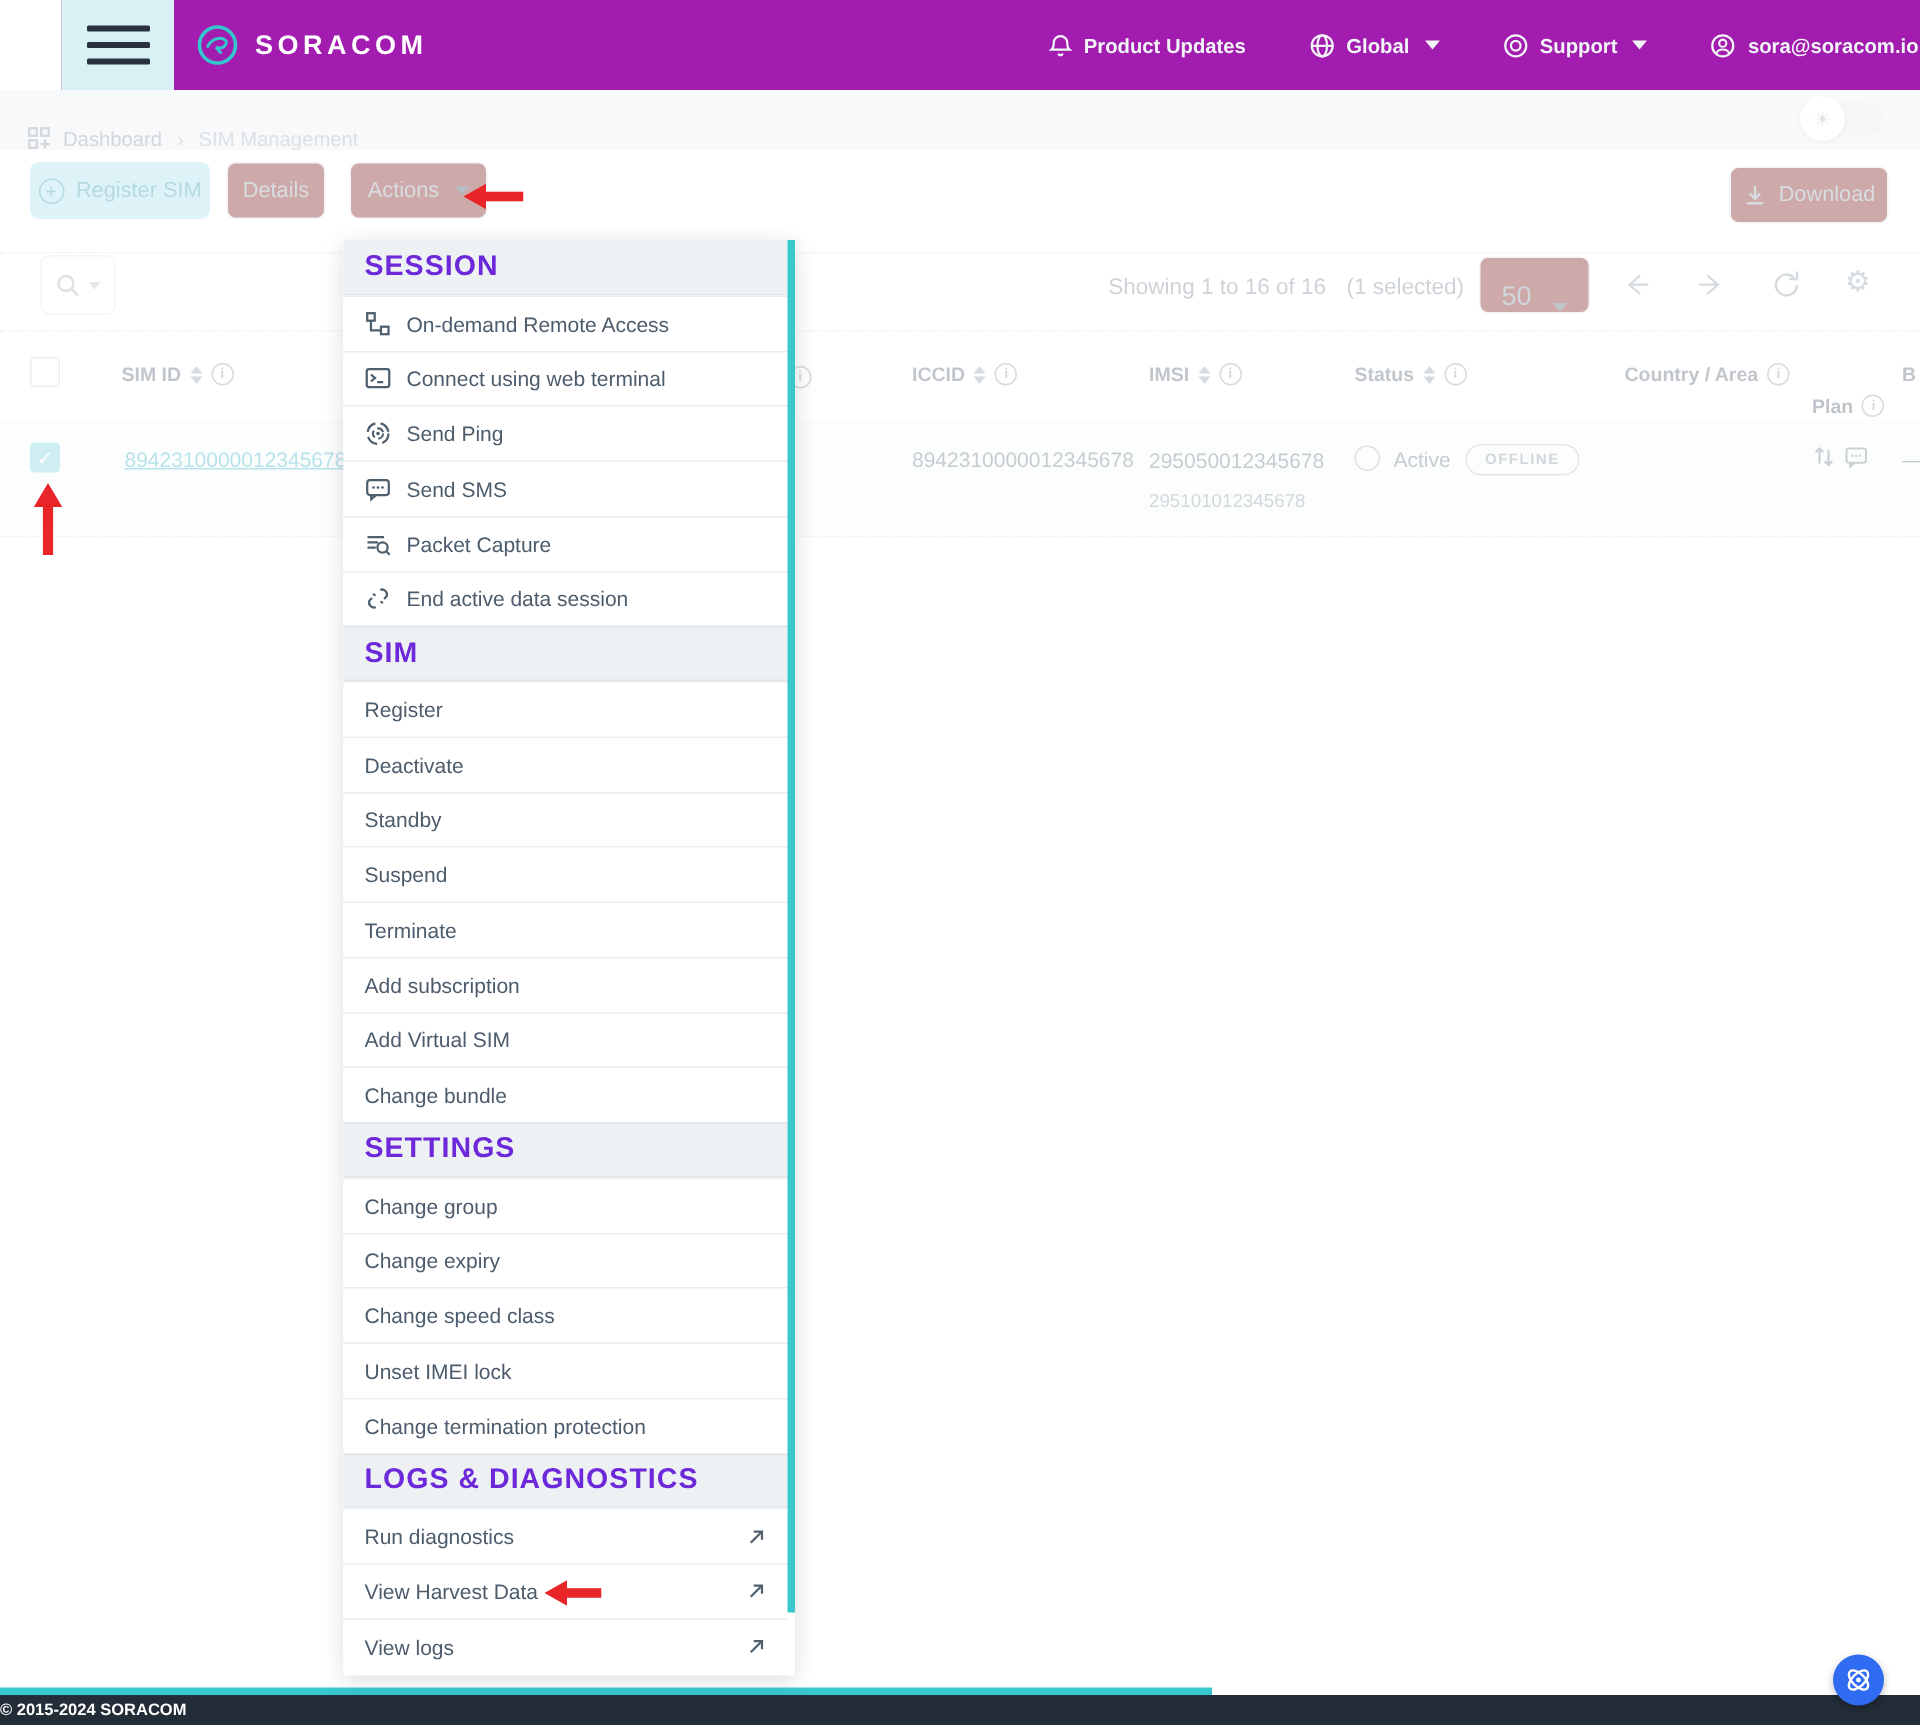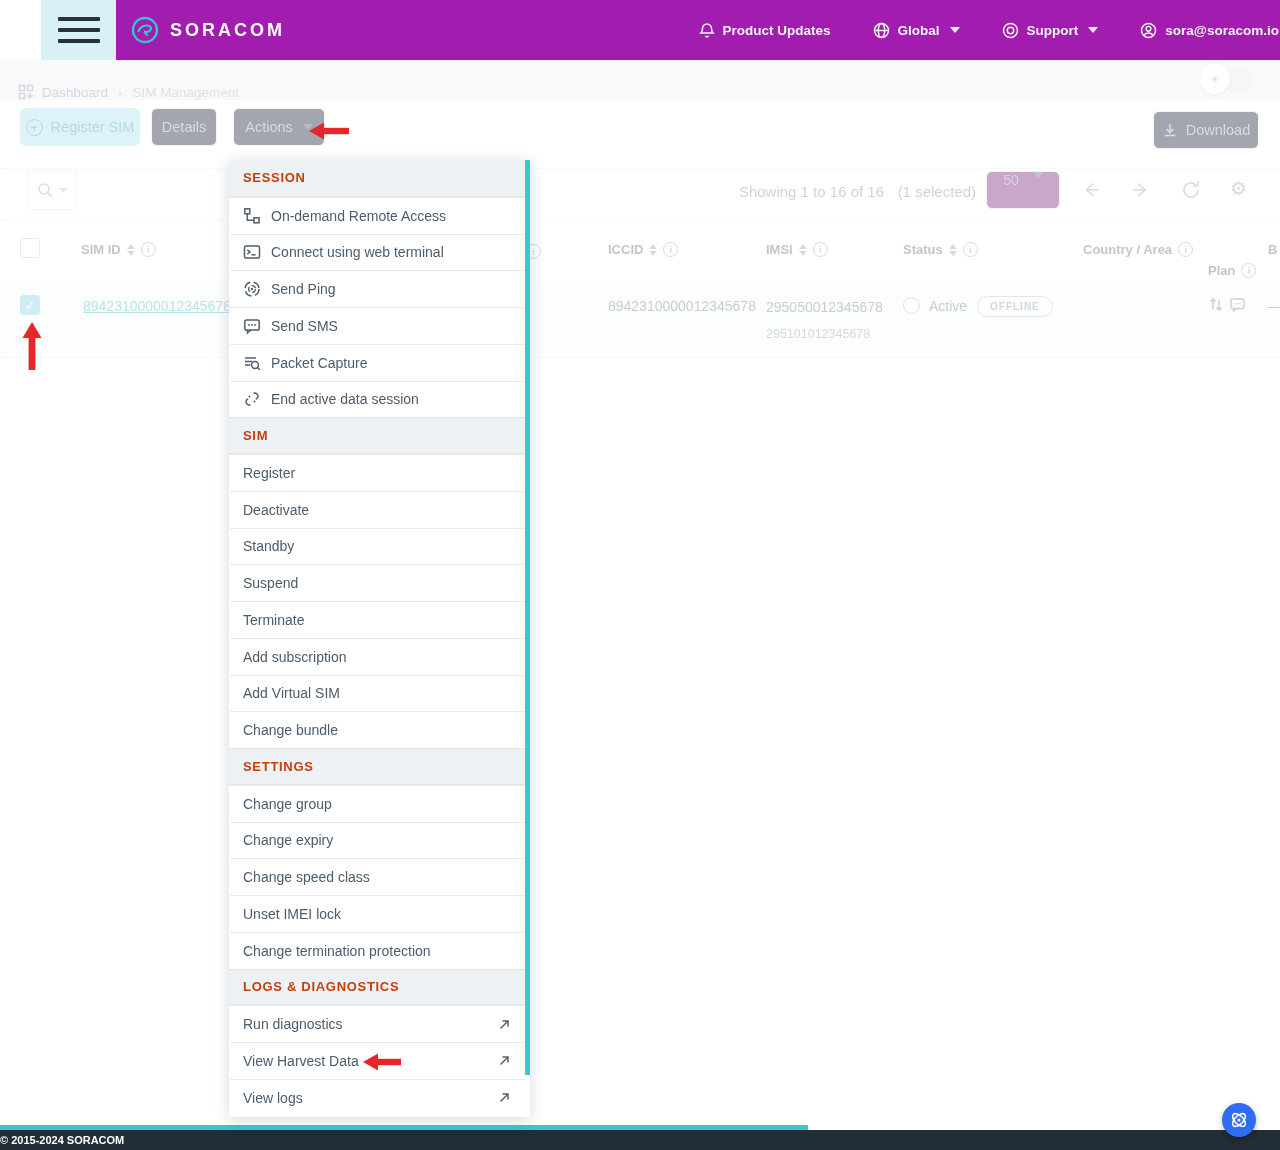--- a/index.html
+++ b/index.html
@@ -20,34 +20,34 @@
   .breadcrumb-bar{position:absolute;top:60px;left:0;width:1280px;height:40px;background:#edf0f2;display:flex;align-items:flex-end;padding:0 18px;z-index:1;}
   .crumb{font-size:13.5px;color:#8b97a2;}
   .crumb.current{color:#a5afb8;}
   .crumb-sep{margin:0 10px;color:#aab4bc;font-size:13px;}
   .theme-toggle{position:absolute;right:25px;top:8px;width:52px;height:23px;background:#e3e7ea;border-radius:12px;}
   .theme-knob{position:absolute;left:-3px;top:-4px;width:30px;height:30px;border-radius:50%;background:#fff;box-shadow:0 1px 3px rgba(0,0,0,.12);display:flex;align-items:center;justify-content:center;color:#aeb8c0;font-size:13px;}
 
   
   .btn{position:absolute;height:38px;border-radius:6px;font-size:14.5px;display:flex;align-items:center;justify-content:center;gap:8px;cursor:pointer;border:1px solid transparent;}
   .btn-register{left:20px;top:108px;width:120px;background:#a5e0e9;color:#3d9dac;font-weight:400;}
-  .btn-outline{background:#0f172a;border:1px solid #dde2e7;color:#98a5b0;}
+  .btn-outline{background:#7f1d1d;border:1px solid #dde2e7;color:#98a5b0;}
   .btn-details{left:151px;top:108px;width:66px;}
   .btn-actions{left:233px;top:108px;width:92px;}
   .btn-actions .caret-down{border-top-color:#3e4f5e;}
   .btn-download{right:21px;top:111px;width:106px;}
   .plus-circle{width:17px;height:17px;border:1.4px solid #3d9dac;border-radius:50%;display:flex;align-items:center;justify-content:center;font-size:13px;line-height:1;color:#3d9dac;}
   .dotted{position:absolute;left:0;width:1280px;border-top:1px dotted #d5dbe0;}
 
   
   .search-box{position:absolute;left:27px;top:170px;width:50px;height:40px;border:1px solid #dde2e7;border-radius:6px;background:#fff;display:flex;align-items:center;justify-content:center;gap:5px;cursor:pointer;}
   .search-caret{width:0;height:0;border-left:4px solid transparent;border-right:4px solid transparent;border-top:5px solid #b7bfc7;}
   .showing-text{position:absolute;top:183px;right:396px;font-size:15px;color:#7d8b98;}
   .selected-text{position:absolute;top:183px;right:304px;font-size:15px;color:#7d8b98;}
-  .per-page{position:absolute;left:986px;top:171px;width:74px;height:38px;border:1px solid #dde2e7;border-radius:6px;background:#701a75;display:flex;align-items:flex-start;justify-content:center;gap:12px;font-size:14px;color:#8795a2;cursor:pointer;}
+  .per-page{position:absolute;left:986px;top:171px;width:74px;height:38px;border:1px solid #dde2e7;border-radius:6px;background:#7f1d1d;display:flex;align-items:flex-end;justify-content:center;gap:12px;font-size:18px;color:#8795a2;cursor:pointer;}
   .per-page .caret-down{border-top-color:#5c6b79;}
   .pager-icon{position:absolute;top:179px;width:22px;height:22px;color:#93a0ab;cursor:pointer;}
 
   
   .th{position:absolute;top:242px;font-size:13px;font-weight:700;color:#5a6b7a;display:flex;align-items:center;gap:6px;}
   .checkbox{position:absolute;width:20px;height:20px;border:1px solid #c9cfd5;border-radius:3px;background:#fff;cursor:pointer;}
   .checkbox.checked{background:#7ed3e0;border-color:#7ed3e0;color:#fff;display:flex;align-items:center;justify-content:center;font-size:13px;}
   .sort-icon{display:inline-flex;flex-direction:column;gap:2px;}
   .sort-icon i{width:0;height:0;border-left:4px solid transparent;border-right:4px solid transparent;}
   .sort-icon .up{border-bottom:5px solid #93a0ab;}
@@ -61,21 +61,21 @@
   .offline-pill{position:absolute;left:977px;top:296px;height:21px;padding:0 12px;border:1.4px solid #b6c0c9;border-radius:11px;font-size:10px;font-weight:700;letter-spacing:1px;color:#8a97a3;display:flex;align-items:center;}
   .plan-icons{position:absolute;left:1208px;top:296px;display:flex;gap:4px;color:#788794;}
 
   
   .dim-overlay{position:absolute;left:0;top:60px;width:1280px;height:1065px;background:rgba(255,255,255,0.62);z-index:5;}
 
   
   .menu-panel{position:absolute;left:229px;top:160px;width:301px;height:957px;background:#fff;z-index:10;box-shadow:0 3px 14px rgba(40,50,60,.18);}
   .menu-teal-edge{position:absolute;right:0;top:0;width:5px;height:915px;background:#39c8ce;}
   .menu-rows{position:absolute;left:0;top:0;width:296px;}
-  .menu-header{height:36.75px;background:#eef1f4;display:flex;align-items:center;padding-left:14px;font-size:13px;font-weight:700;letter-spacing:.7px;color:#c2410c;border-top:1px solid #dfe5e9;border-bottom:1px solid #dfe5e9;}
+  .menu-header{height:36.75px;background:#eef1f4;display:flex;align-items:center;padding-left:14px;font-size:19px;font-weight:700;letter-spacing:.7px;color:#6d28d9;border-top:1px solid #dfe5e9;border-bottom:1px solid #dfe5e9;}
   .menu-item{height:36.75px;display:flex;align-items:center;padding:0 14px;gap:10px;font-size:14px;color:#4c5c6c;cursor:pointer;border-top:1px solid #e9edf0;background:#fff;}
   .menu-item:first-child,.menu-header:first-child{border-top:none;}
   .menu-item .mi-icon{width:18px;height:18px;flex:0 0 18px;display:flex;align-items:center;justify-content:center;color:#4e5f6e;}
   .menu-item .ext{margin-left:auto;color:#51606f;display:flex;align-items:center;}
 
   
   .red-arrow{position:absolute;z-index:12;}
 
   
   .teal-line{position:absolute;left:0;top:1125px;width:808px;height:5px;background:#39c8ce;z-index:6;}

